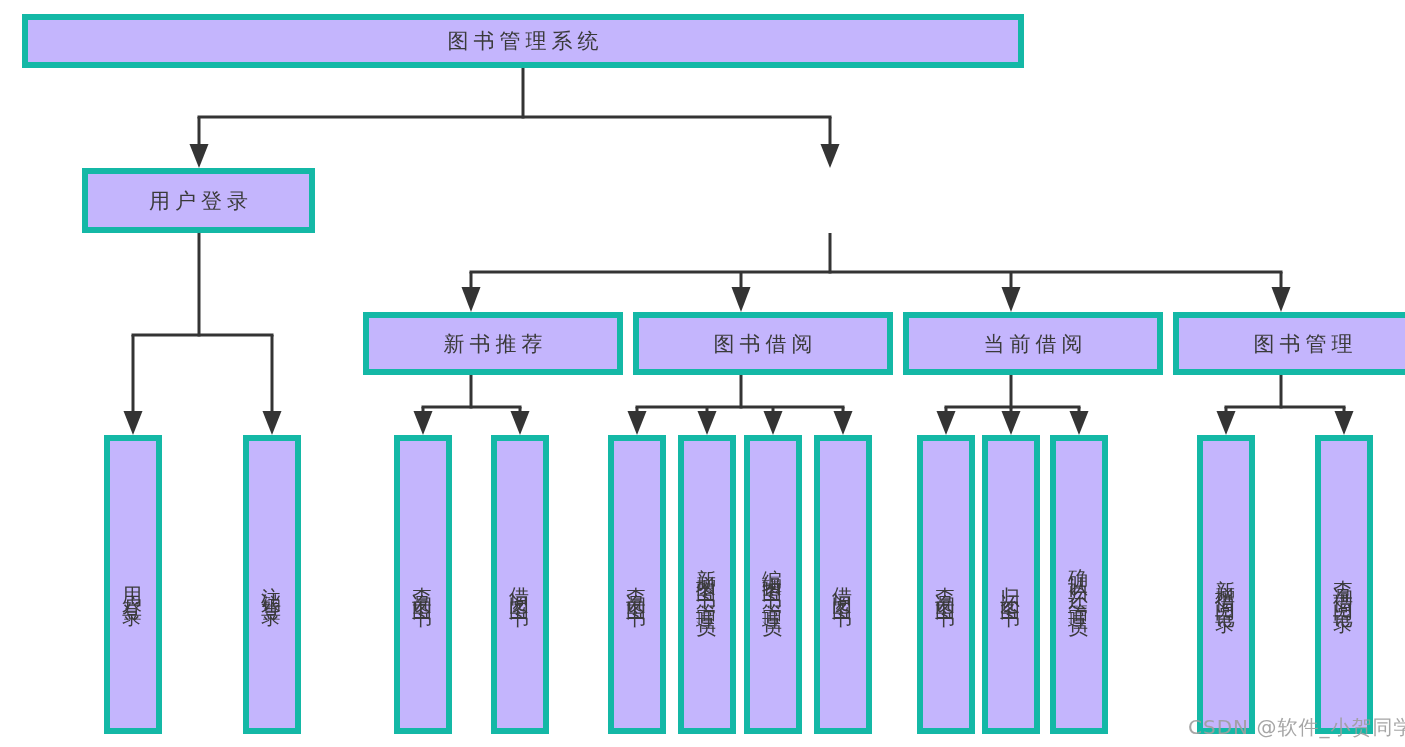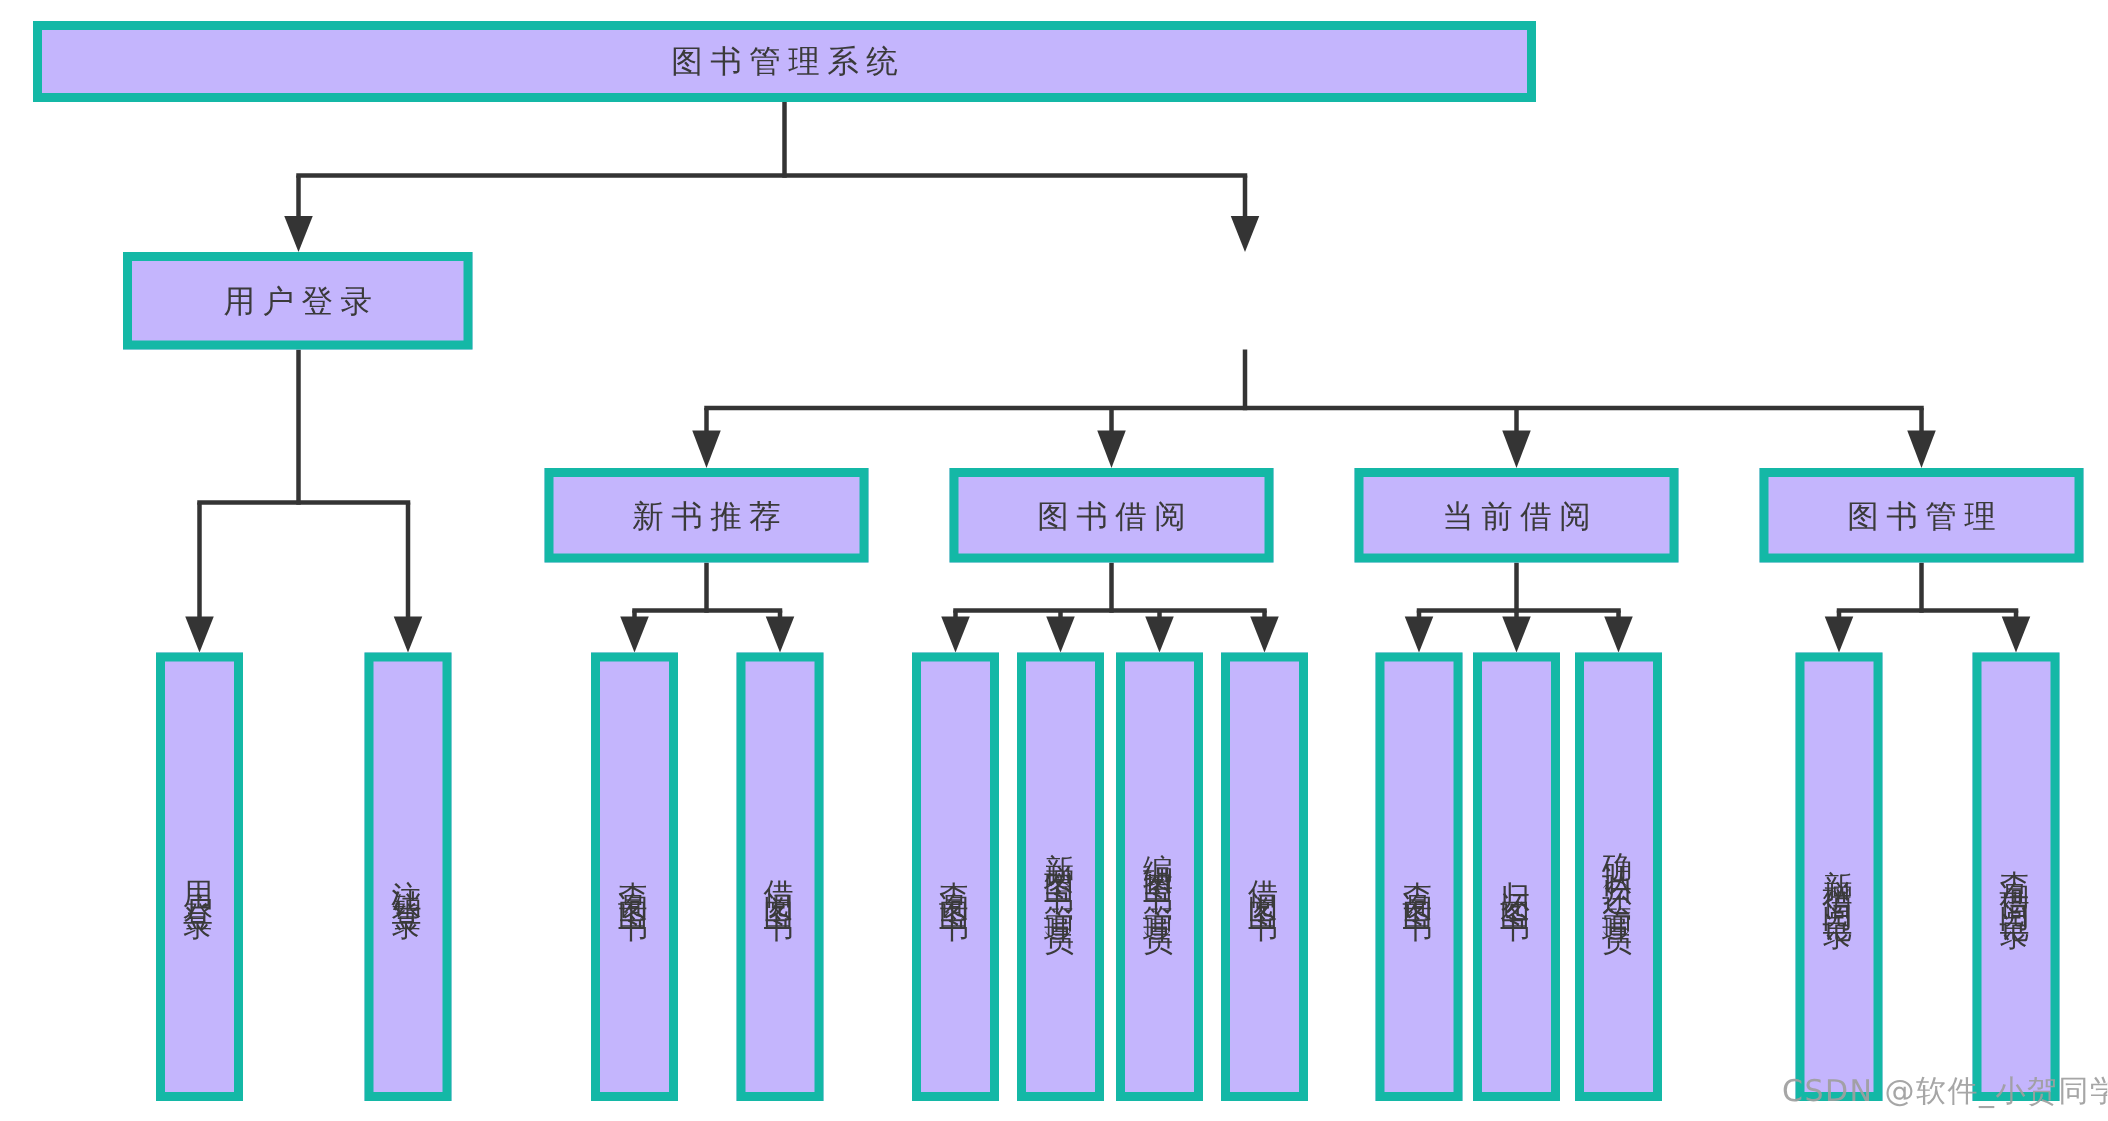--- a/index.html
+++ b/index.html
@@ -43,21 +43,21 @@
     letter-spacing: 7px;
     text-indent: 0;
     white-space: normal;
   }
   
   .n-root { left: 22px;   top: 14px;  width: 1002px; height: 54px; }
   
   .n-l2a  { left: 82px;   top: 168px; width: 233px;  height: 65px; }
   .n-l2b  { left: 712px;  top: 168px; width: 236px;  height: 65px; }
   
-  .n-l3   { top: 312px; height: 63px; width: 216px; }
+  .n-l3   { top: 312px; height: 63px; width: 260px; }
   .n-l3a  { left: 363px; }
   .n-l3b  { left: 633px; }
   .n-l3c  { left: 903px; }
   .n-l3d  { left: 1173px; }
   
   .n-l4   { top: 435px; height: 299px; width: 58px; }
   .x0  { left: 104px; }
   .x1  { left: 243px; }
   .x2  { left: 394px; }
   .x3  { left: 491px; }

